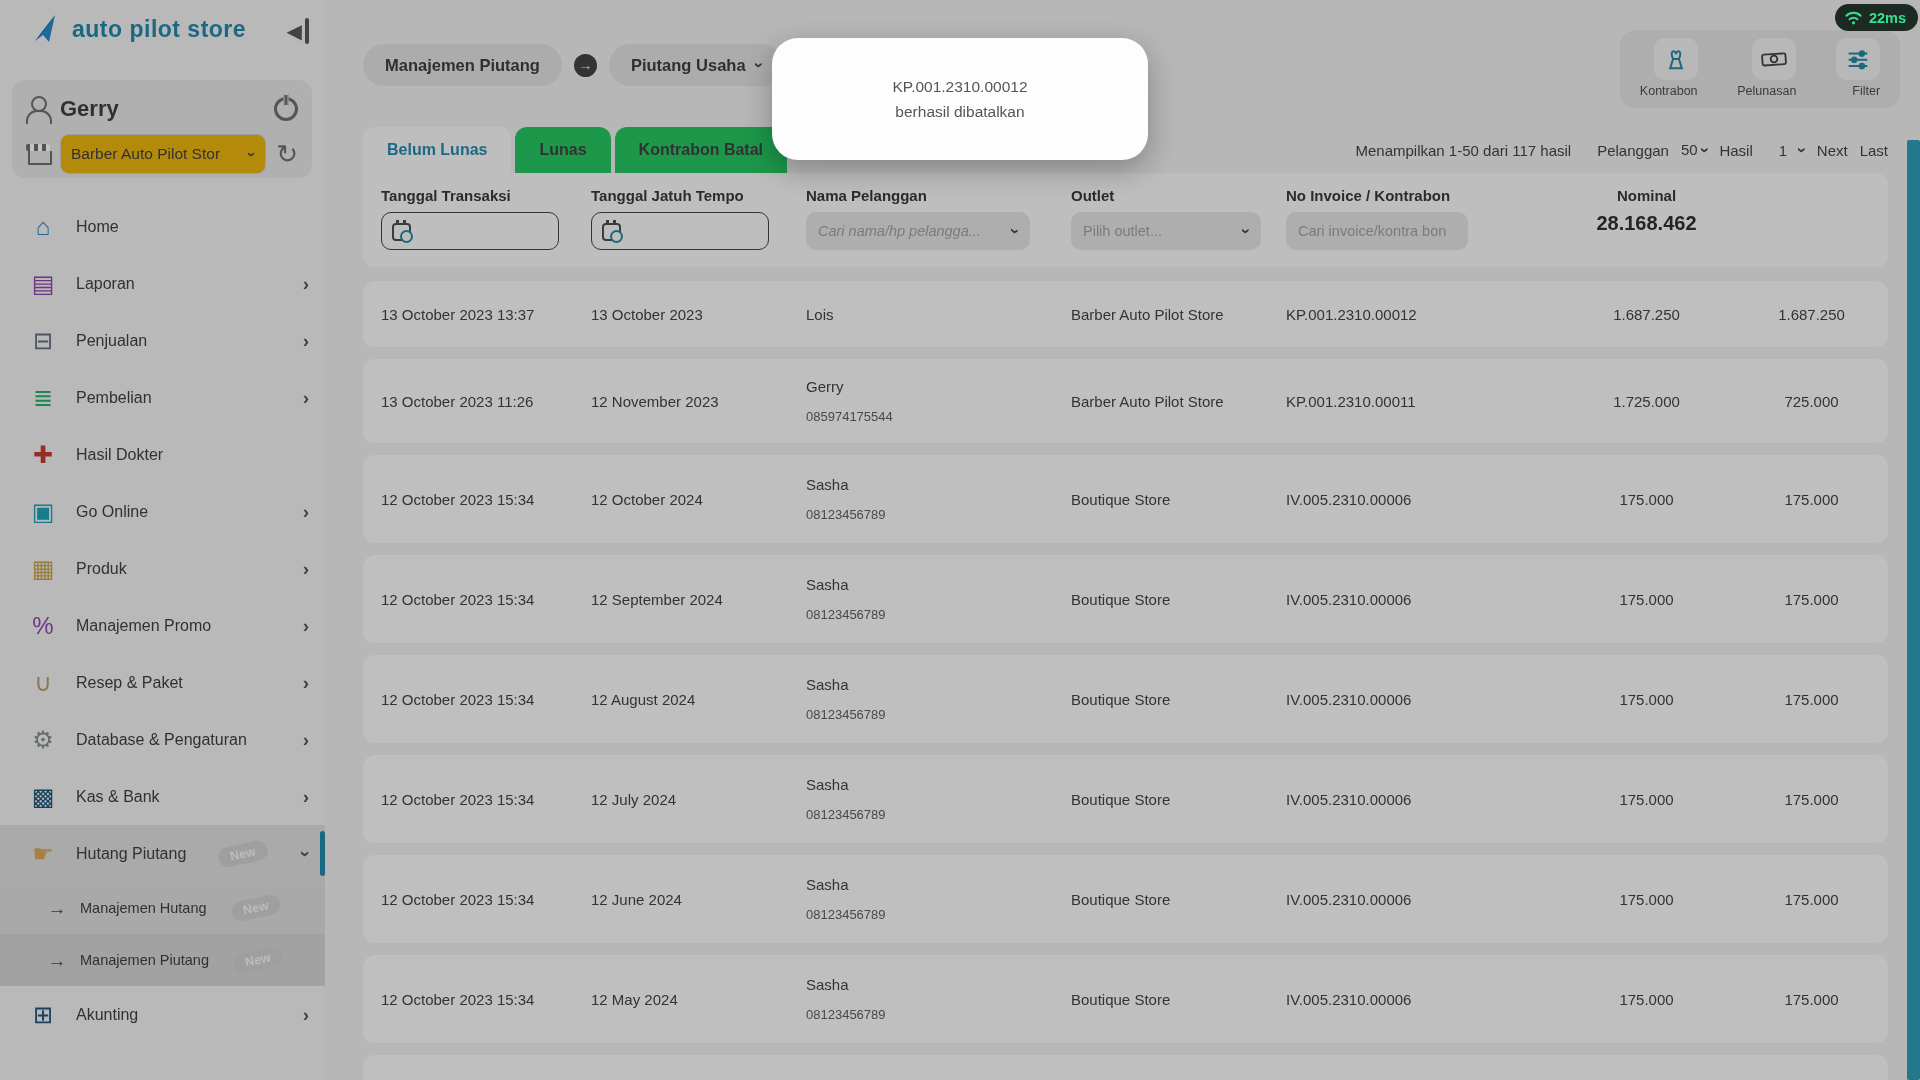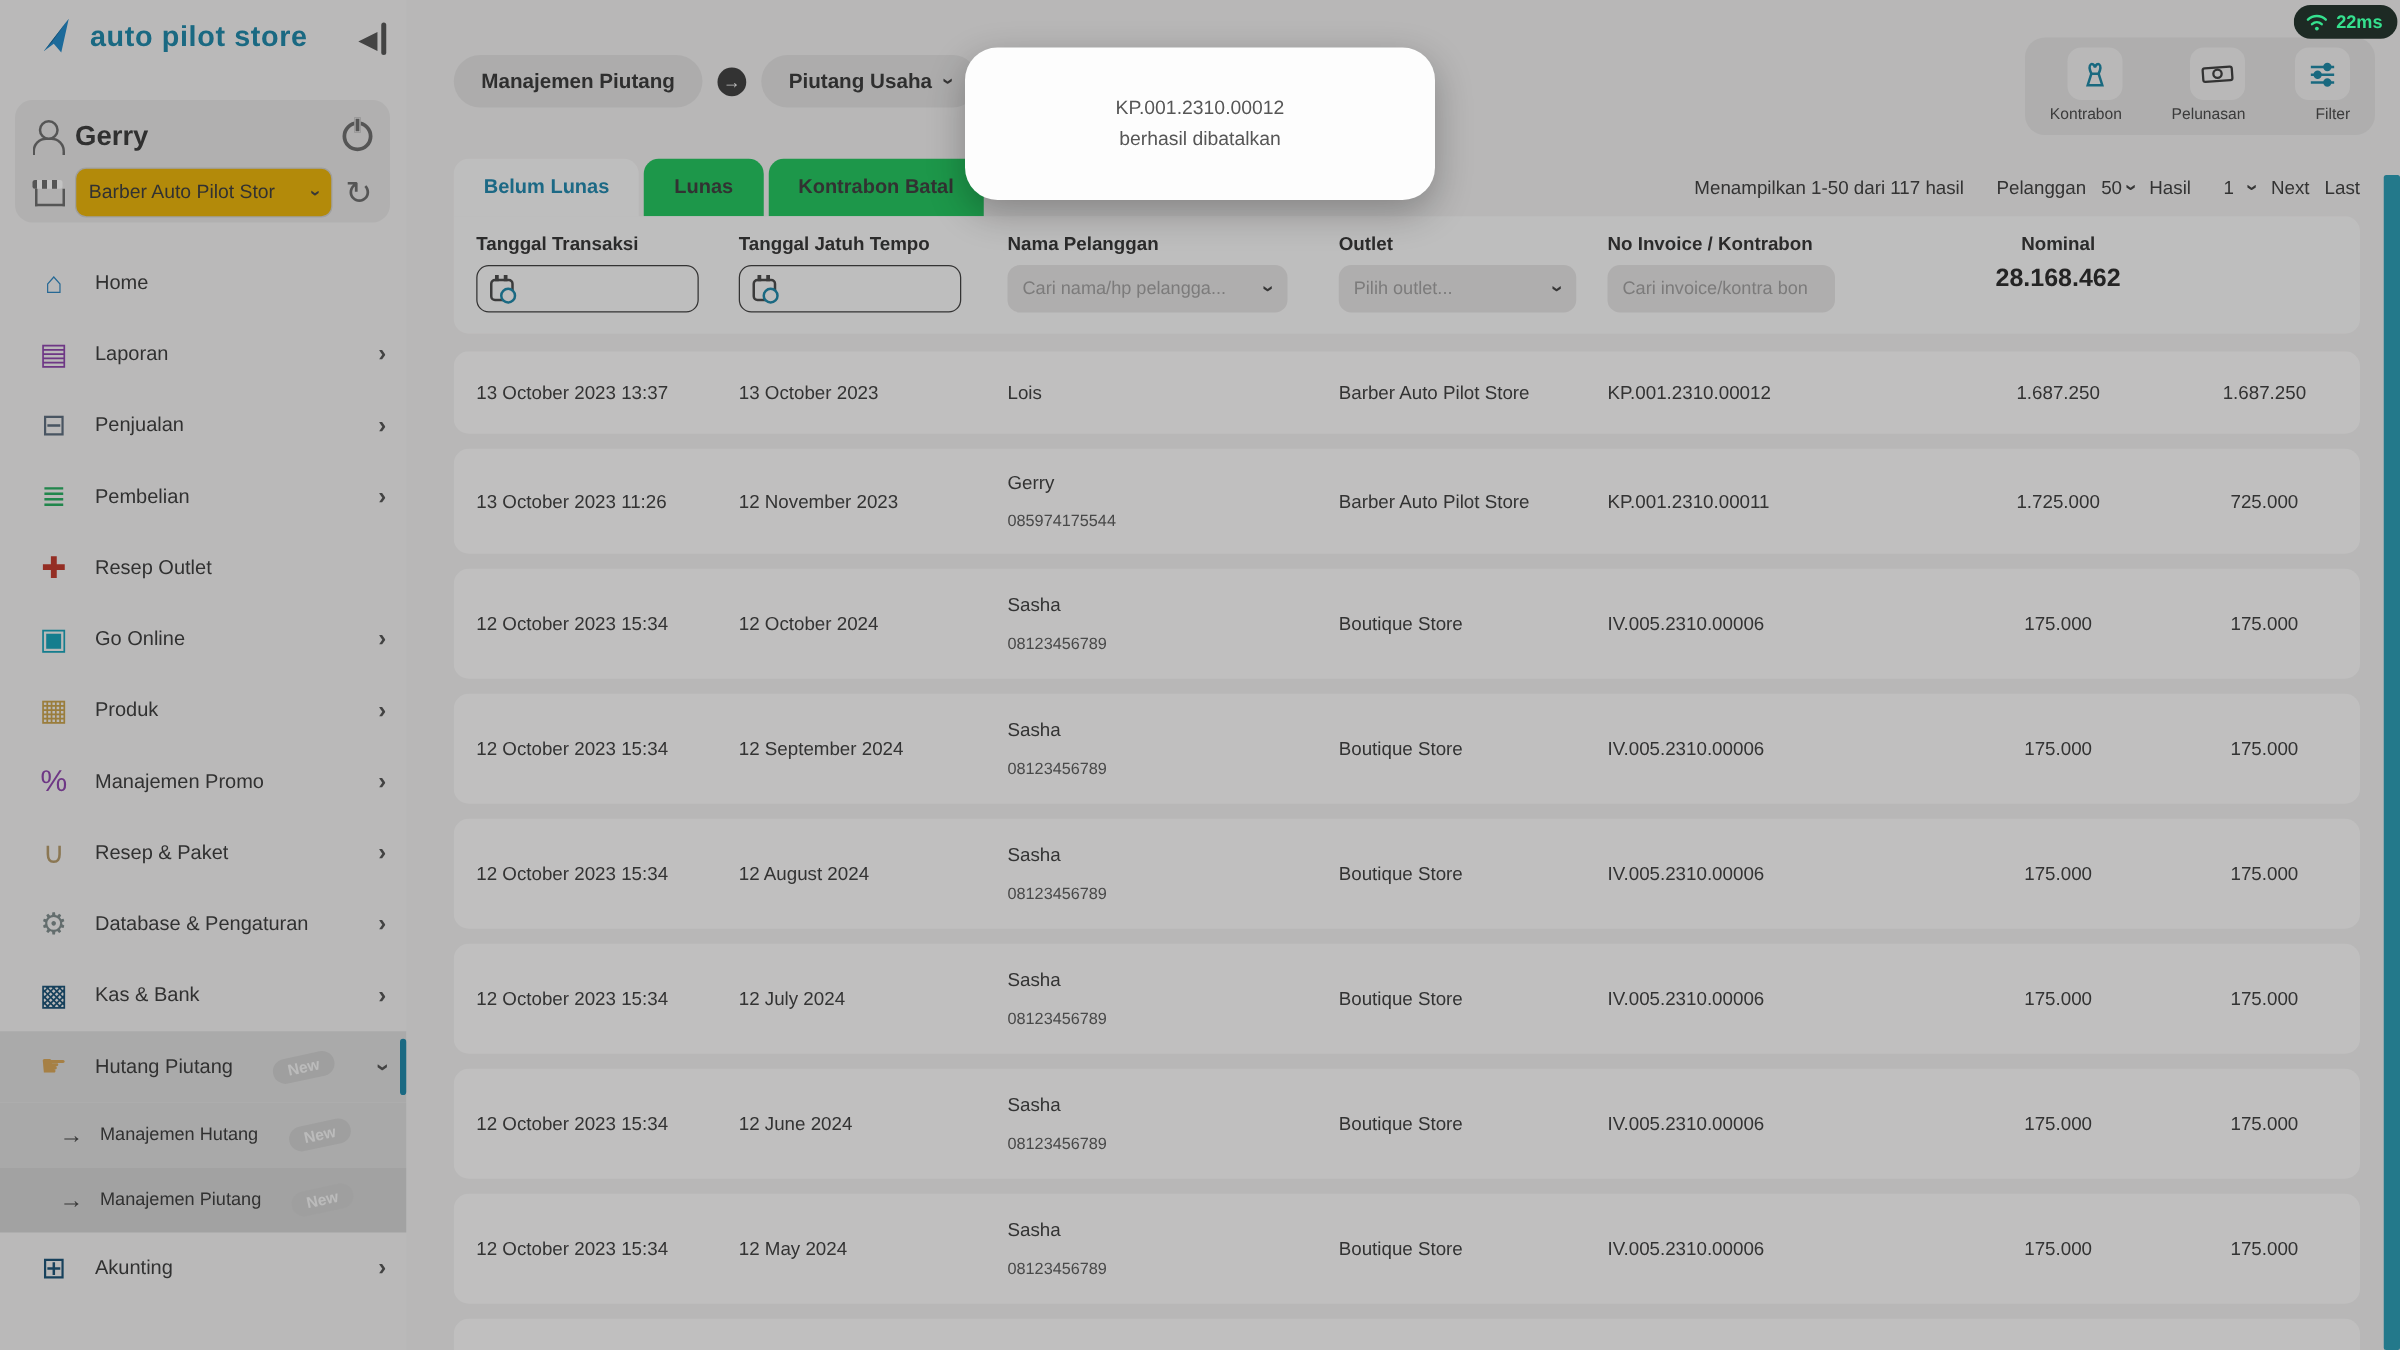--- a/index.html
+++ b/index.html
@@ -79,21 +79,21 @@
   .filter-card { position:absolute; left:38px; top:173px; width:1525px; height:94px; background:#f9f8f8; border-radius:0 12px 12px 12px; padding:14px 0 0 18px; }
   .fcol { padding-right:24px; }
   .f-label { font-size:15px; font-weight:700; color:#353535; margin-bottom:8px; }
   .f-label.center { text-align:center; }
   .date-input { height:38px; border:1.5px solid #3f3f3f; border-radius:10px; width:178px; display:flex; align-items:center; padding:0 10px; cursor:text; background:transparent; }
   .cal-icon { width:19px; height:18px; border:2px solid #4a4a4a; border-radius:4px; position:relative; margin-top:2px; }
   .cal-icon::before { content:""; position:absolute; top:-5px; left:2px; width:3px; height:5px; background:#4a4a4a; box-shadow:7px 0 #4a4a4a; }
   .cal-icon::after { content:""; position:absolute; right:-4px; bottom:-4px; width:9px; height:9px; border:2px solid #1e87a8; border-radius:50%; background:#f9f8f8; }
   .soft-input { height:38px; background:#e4e3e3; border-radius:10px; display:flex; align-items:center; justify-content:space-between;
     padding:0 12px; font-size:14.5px; color:#a09f9f; cursor:pointer; }
-  .soft-input.w1 { width:224px; } .soft-input.w2 { width:190px; } .soft-input.w3 { width:182px; }
+  .soft-input.w1 { width:224px;font-style:italic; } .soft-input.w2 { width:190px; } .soft-input.w3 { width:182px; }
   .f-total { font-size:20px; font-weight:700; color:#2b2b2b; text-align:center; margin-top:3px; }
 
   .rows { position:absolute; left:38px; top:281px; width:1525px; height:799px; overflow:hidden; }
   .trow { background:#fbfafa; border-radius:12px; margin-bottom:12px; align-items:center; padding-left:18px; font-size:15px; color:#3f3f3f; cursor:pointer; }
   .trow.h1 { height:66px; } .trow.h2 { height:84px; } .trow.h3 { height:88px; }
   .cell { padding-right:24px; }
   .cell.amt { text-align:center; }
   .phone { font-size:13px; color:#5c5c5c; margin-top:14px; }
 
   .scrollbar { position:absolute; right:0; top:140px; width:13px; height:940px; background:#2a9cb5; border-radius:2px; z-index:2; }
@@ -155,21 +155,21 @@
     <span class="mi-chevron">›</span>
   </div>
       <div class="menu-item">
     <span class="mi-icon" style="color: rgb(39, 174, 96);">≣</span>
     <span class="mi-label">Pembelian</span>
 
     <span class="mi-chevron">›</span>
   </div>
       <div class="menu-item">
     <span class="mi-icon" style="color: rgb(192, 57, 43);">✚</span>
-    <span class="mi-label">Resep Outlet</span>
+    <span class="mi-label">Hasil Dokter</span>
 
   </div>
       <div class="menu-item">
     <span class="mi-icon" style="color: rgb(23, 162, 184);">▣</span>
     <span class="mi-label">Go Online</span>
 
     <span class="mi-chevron">›</span>
   </div>
       <div class="menu-item">
     <span class="mi-icon" style="color: rgb(200, 162, 75);">▦</span>

